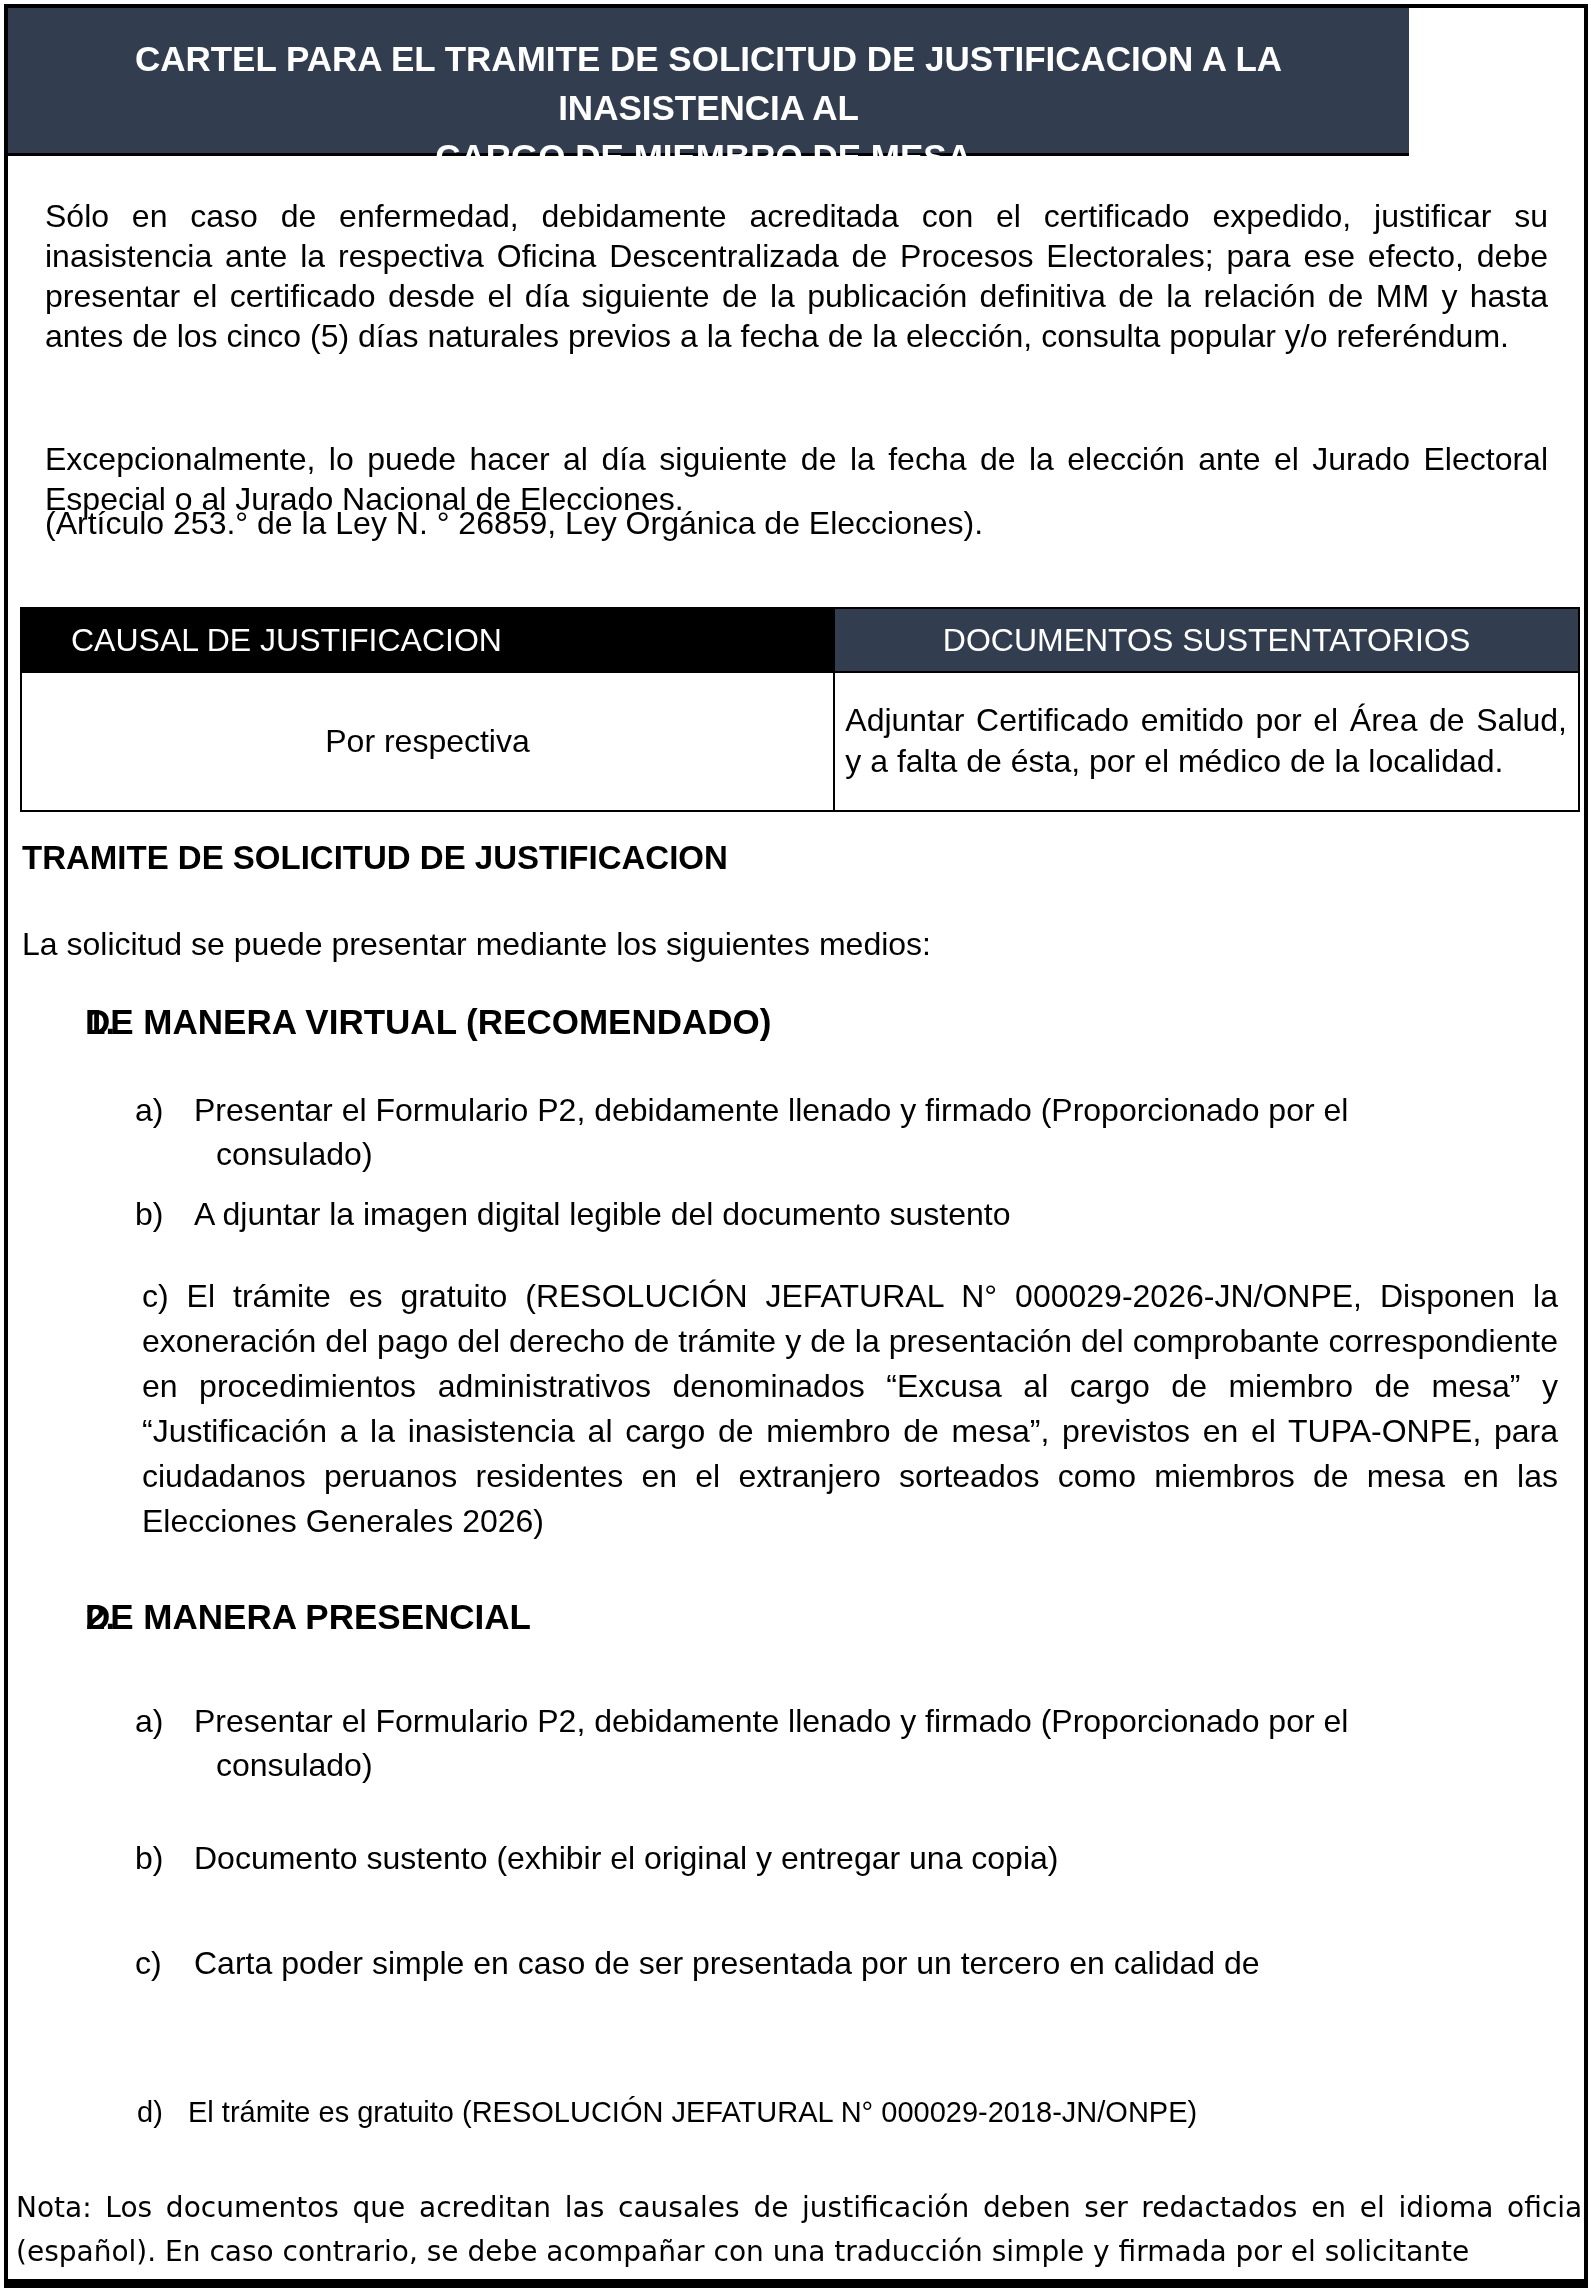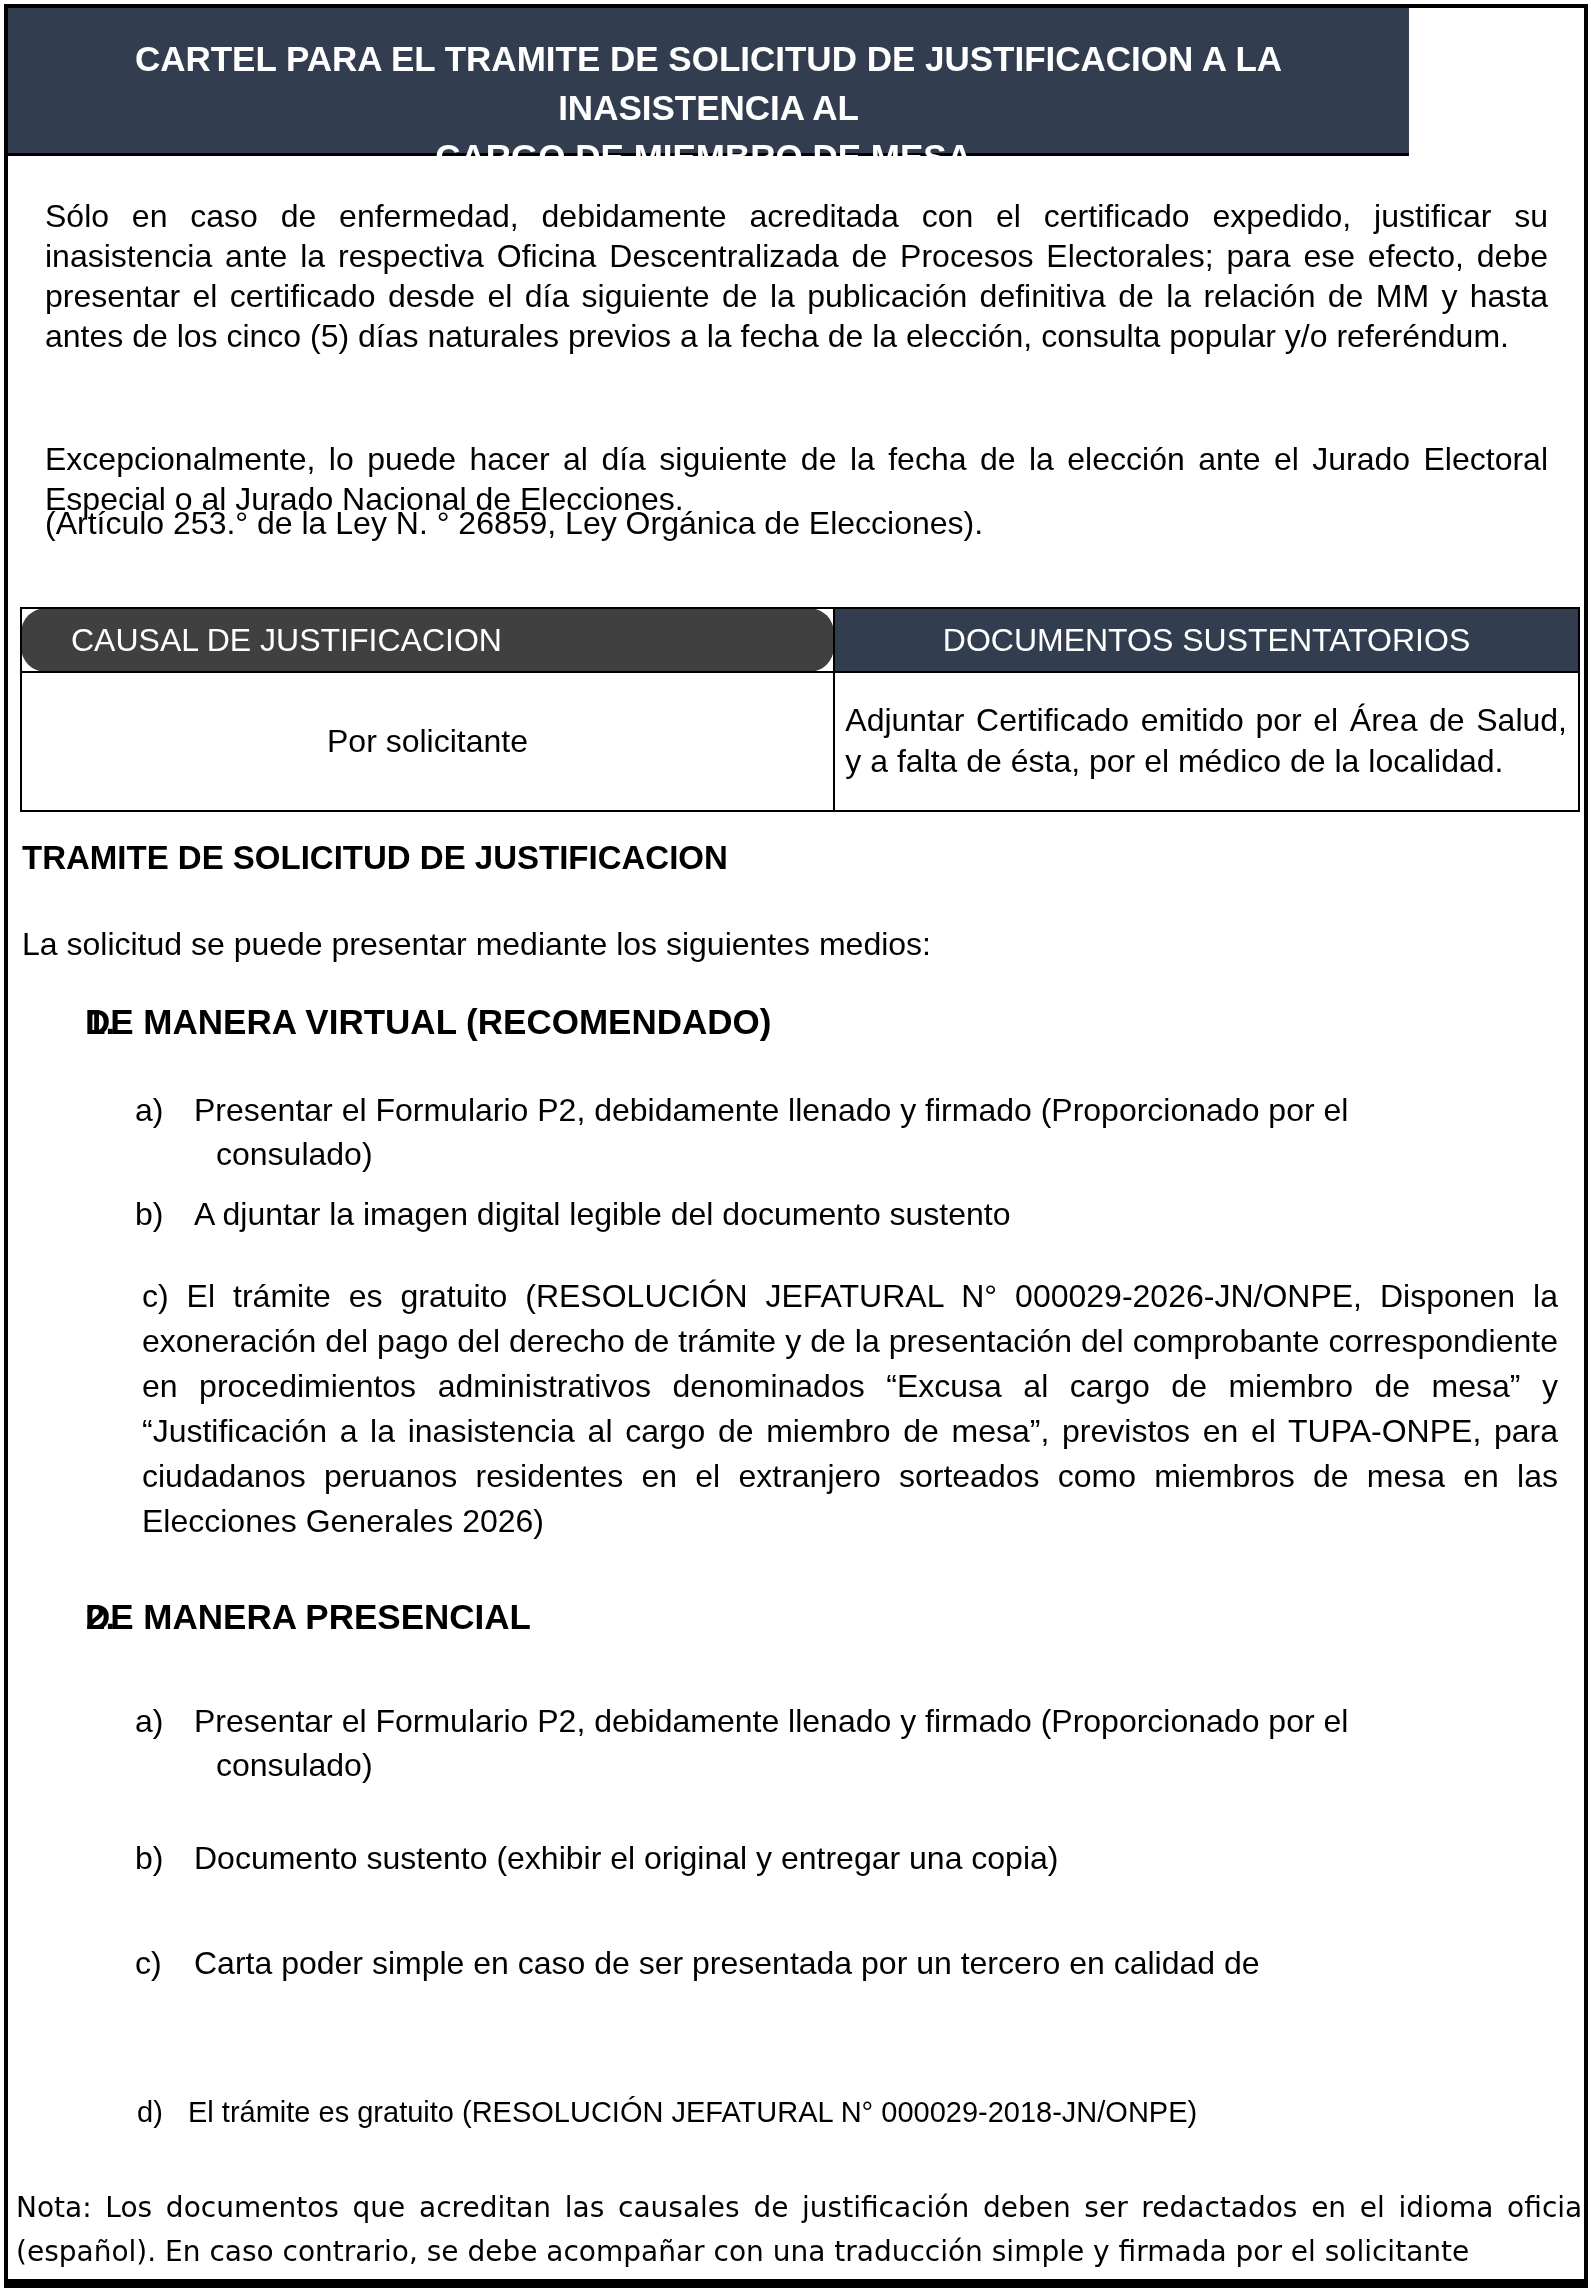--- a/index.html
+++ b/index.html
@@ -104,25 +104,25 @@
 
 <div class="abs left-text" style="left:45px; top:503px; width:1503px;">(Artículo 253.° de la Ley N. ° 26859, Ley Orgánica de Elecciones).</div>
 
 <table id="causal-table" class="abs">
   <colgroup>
       <col style="width:813px">
       <col>
     </colgroup>
   <tbody>
       <tr>
-    <th class="th-causal" style="background: #404040; border-radius: 25px;">CAUSAL DE JUSTIFICACION</th>
+    <th class="th-causal" style="background: #000000;">CAUSAL DE JUSTIFICACION</th>
     <th class="th-docs" style="background: rgb(50, 62, 79);">DOCUMENTOS SUSTENTATORIOS</th>
   </tr>
   <tr>
-    <td class="cell-causal">Por solicitante</td>
+    <td class="cell-causal">Por respectiva</td>
     <td class="cell-docs">Adjuntar   Certificado emitido por el Área de Salud, y a falta de ésta, por el médico de la localidad.</td>
   </tr>
 </tbody>
   </table>
 
 <div class="abs section-heading" style="left:22px; top:839px;">TRAMITE DE SOLICITUD DE JUSTIFICACION</div>
 
 <div class="abs left-text" style="left:22px; top:924px;">La solicitud se puede presentar mediante los siguientes medios:</div>
 
 <div class="abs num-heading" style="top:1002px;">

